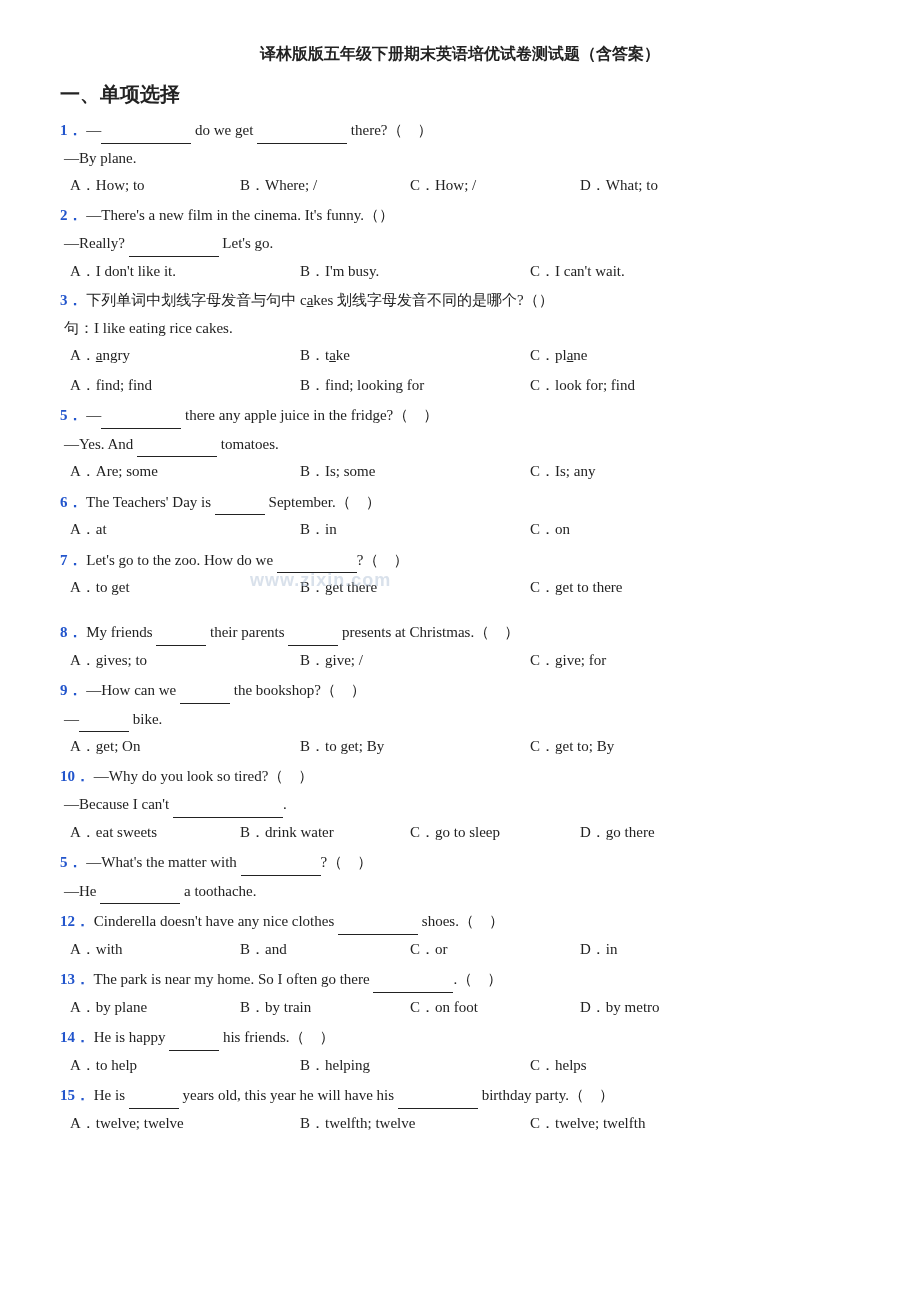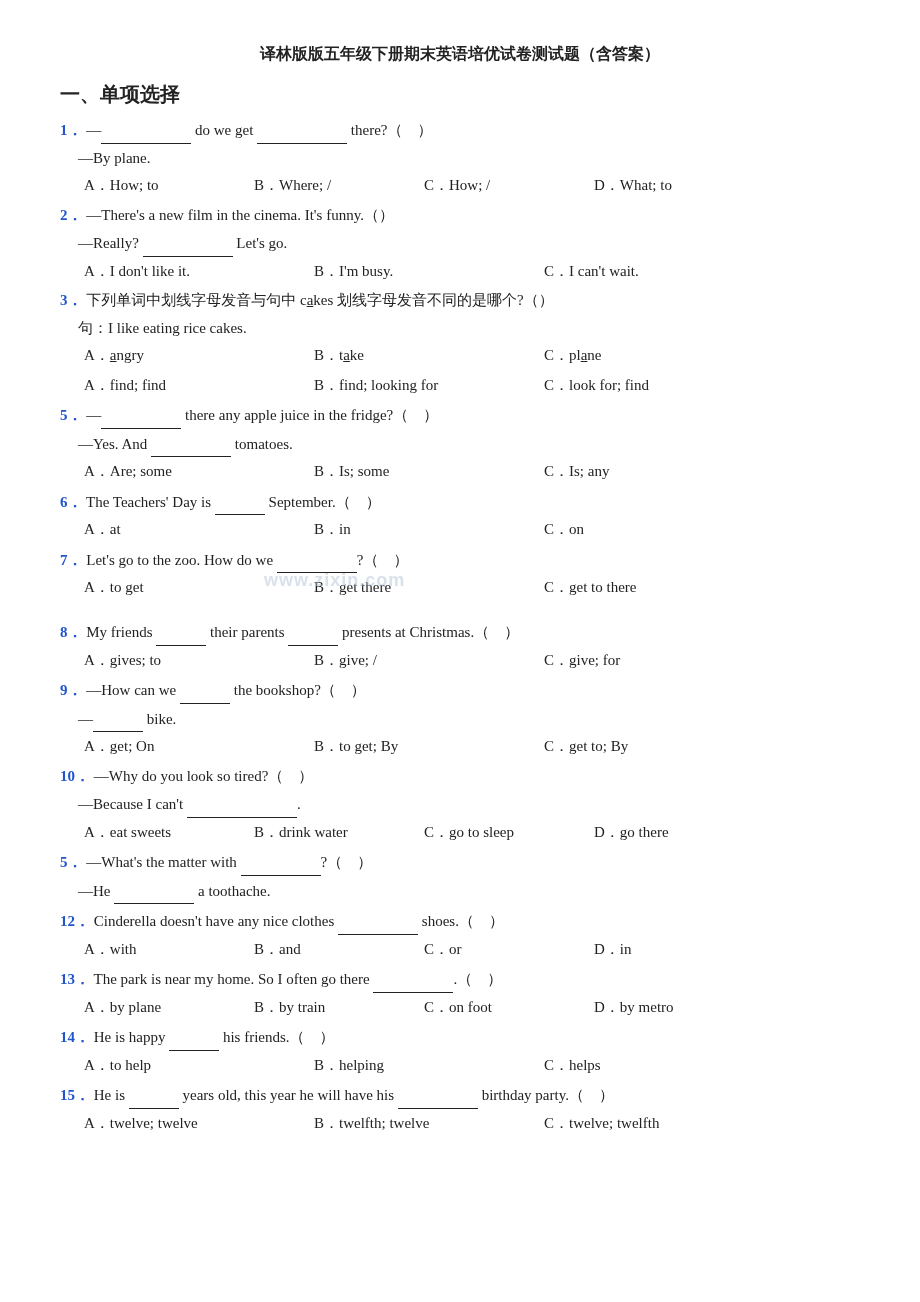--- a/index.html
+++ b/index.html
@@ -30,21 +30,21 @@
       color: #2255cc;
       font-weight: bold;
     }
     .question-block {
       margin-bottom: 4px;
     }
     .options-row {
       display: flex;
       flex-wrap: wrap;
       margin-bottom: 4px;
-      margin-left: 24px;
+      margin-left: 10px;
     }
     .option {
       min-width: 200px;
       margin-right: 10px;
       flex: 0 0 auto;
     }
     .option-4 {
       min-width: 160px;
     }
     .option-3 {
@@ -68,21 +68,21 @@
       min-width: 110px;
       vertical-align: bottom;
     }
     .underline { text-decoration: underline; }
     
     .wm-area {
       position: relative;
       display: inline-block;
     }
     .q-line { margin-bottom: 2px; }
-    .indent { margin-left: 18px; }
+    .indent { margin-left: 4px; }
   </style>
 </head>
 <body>
 
 <div class="title">译林版版五年级下册期末英语培优试卷测试题（含答案）</div>
 <div class="section-heading">一、单项选择</div>
 
 <div class="question-block">
   <div class="q-line">
     <span class="question-num">1．</span>

